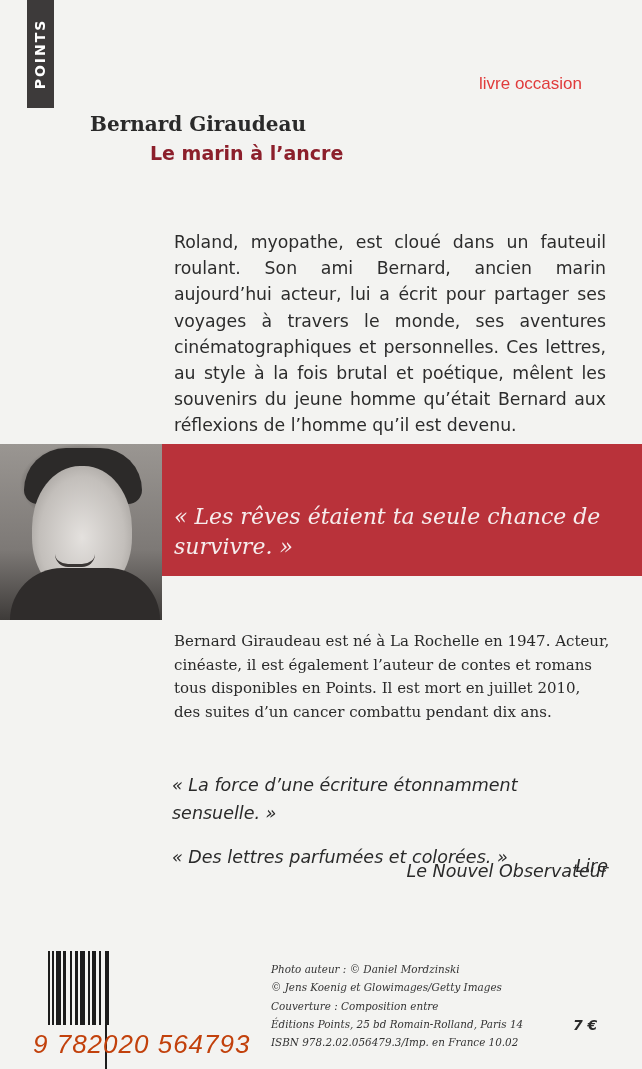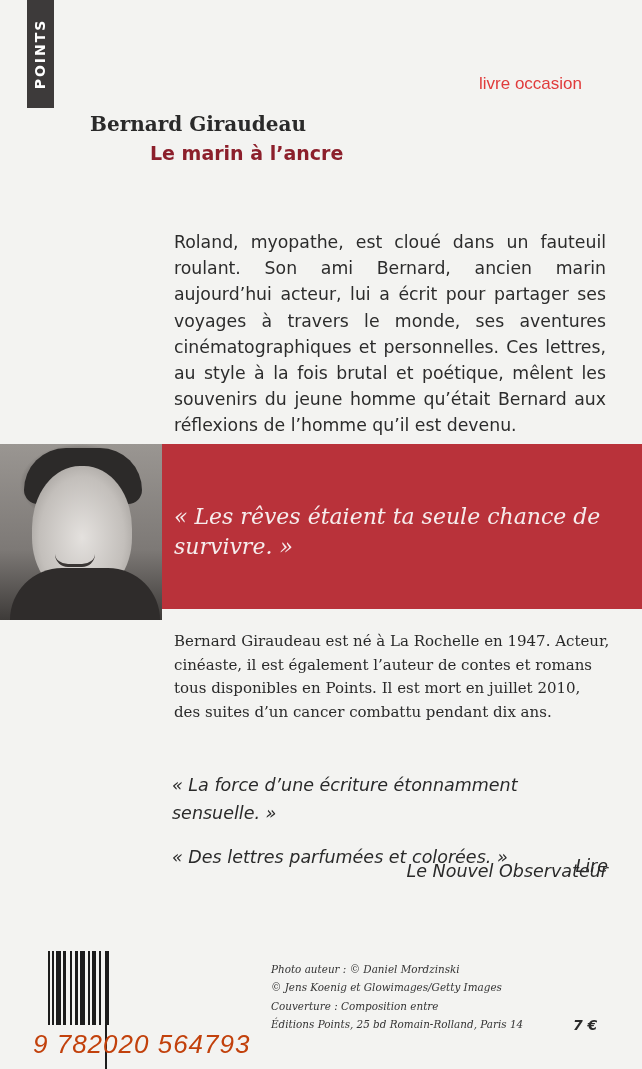--- a/index.html
+++ b/index.html
@@ -56,21 +56,21 @@
     }
     .photo .hair {
       position: absolute; left: 24px; top: 4px; width: 118px; height: 56px;
       background: #2c2a29; border-radius: 60px 60px 20px 20px;
     }
     .photo .smile {
       position: absolute; left: 55px; top: 110px; width: 40px; height: 10px;
       border-bottom: 3px solid #3a3634; border-radius: 0 0 20px 20px;
     }
     .red-band {
-      position: absolute; left: 162px; top: 444px; width: 480px; height: 165px;
+      position: absolute; left: 162px; top: 444px; width: 480px; height: 132px;
       background: #b9323a;
     }
     .red-band .quote {
       position: absolute; left: 12px; top: 58px; width: 460px;
       font-family: "DejaVu Serif", serif; font-style: italic;
       font-size: 22px; line-height: 30px; color: #f6ecec;
     }
     .bio {
       position: absolute; left: 174px; top: 630px; width: 440px;
       font-family: "DejaVu Serif", serif; font-size: 15px; line-height: 23.5px; color: #2a2a2a;
@@ -172,18 +172,19 @@
       <i style="width:2px"></i>
 </i>
   </div><i style="width:4px">
 <div class="isbn-digits">9 782020 564793</div>
 
 <div class="credits">
   <div>Photo auteur : © Daniel Mordzinski</div>
   <div>© Jens Koenig et Glowimages/Getty Images</div>
   <div>Couverture : Composition entre</div>
   <div>Éditions Points, 25 bd Romain-Rolland, Paris 14</div>
+  <div>ISBN 978.2.02.056479.3/Imp. en France 10.02</div>
 </div>
 
 <div class="price">7 €</div>
 
 
 
 
 </i></body></html>

